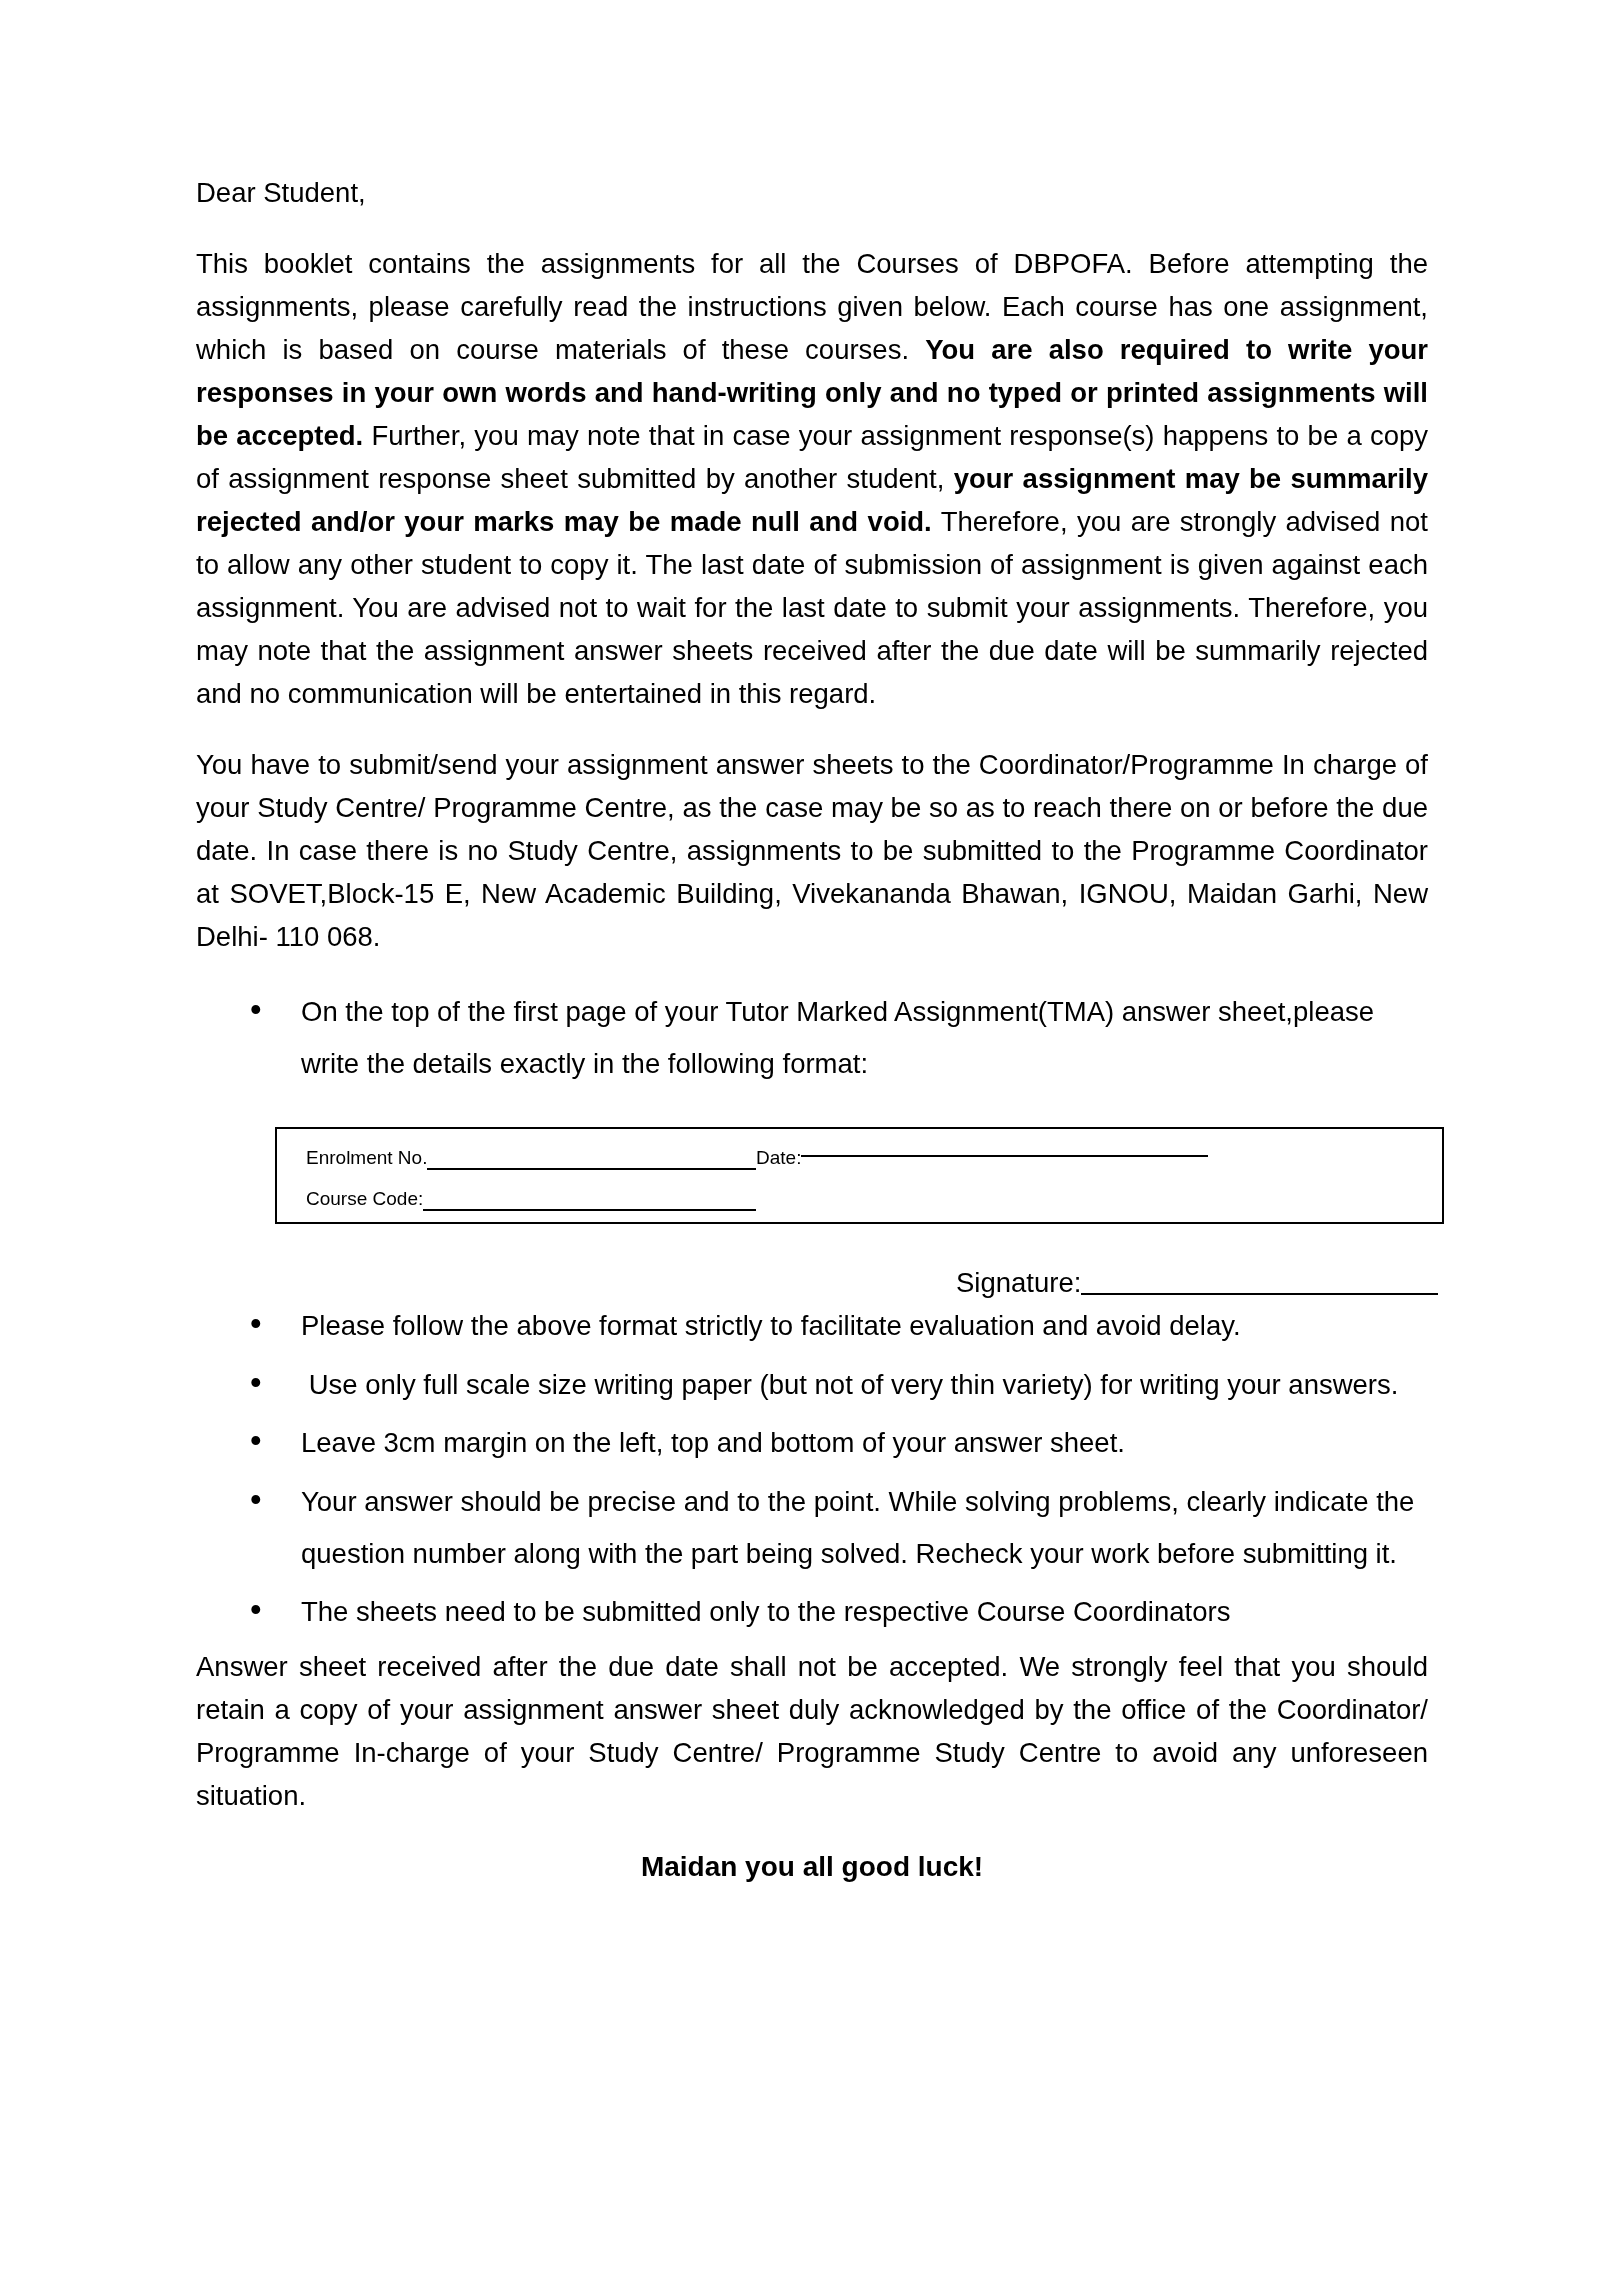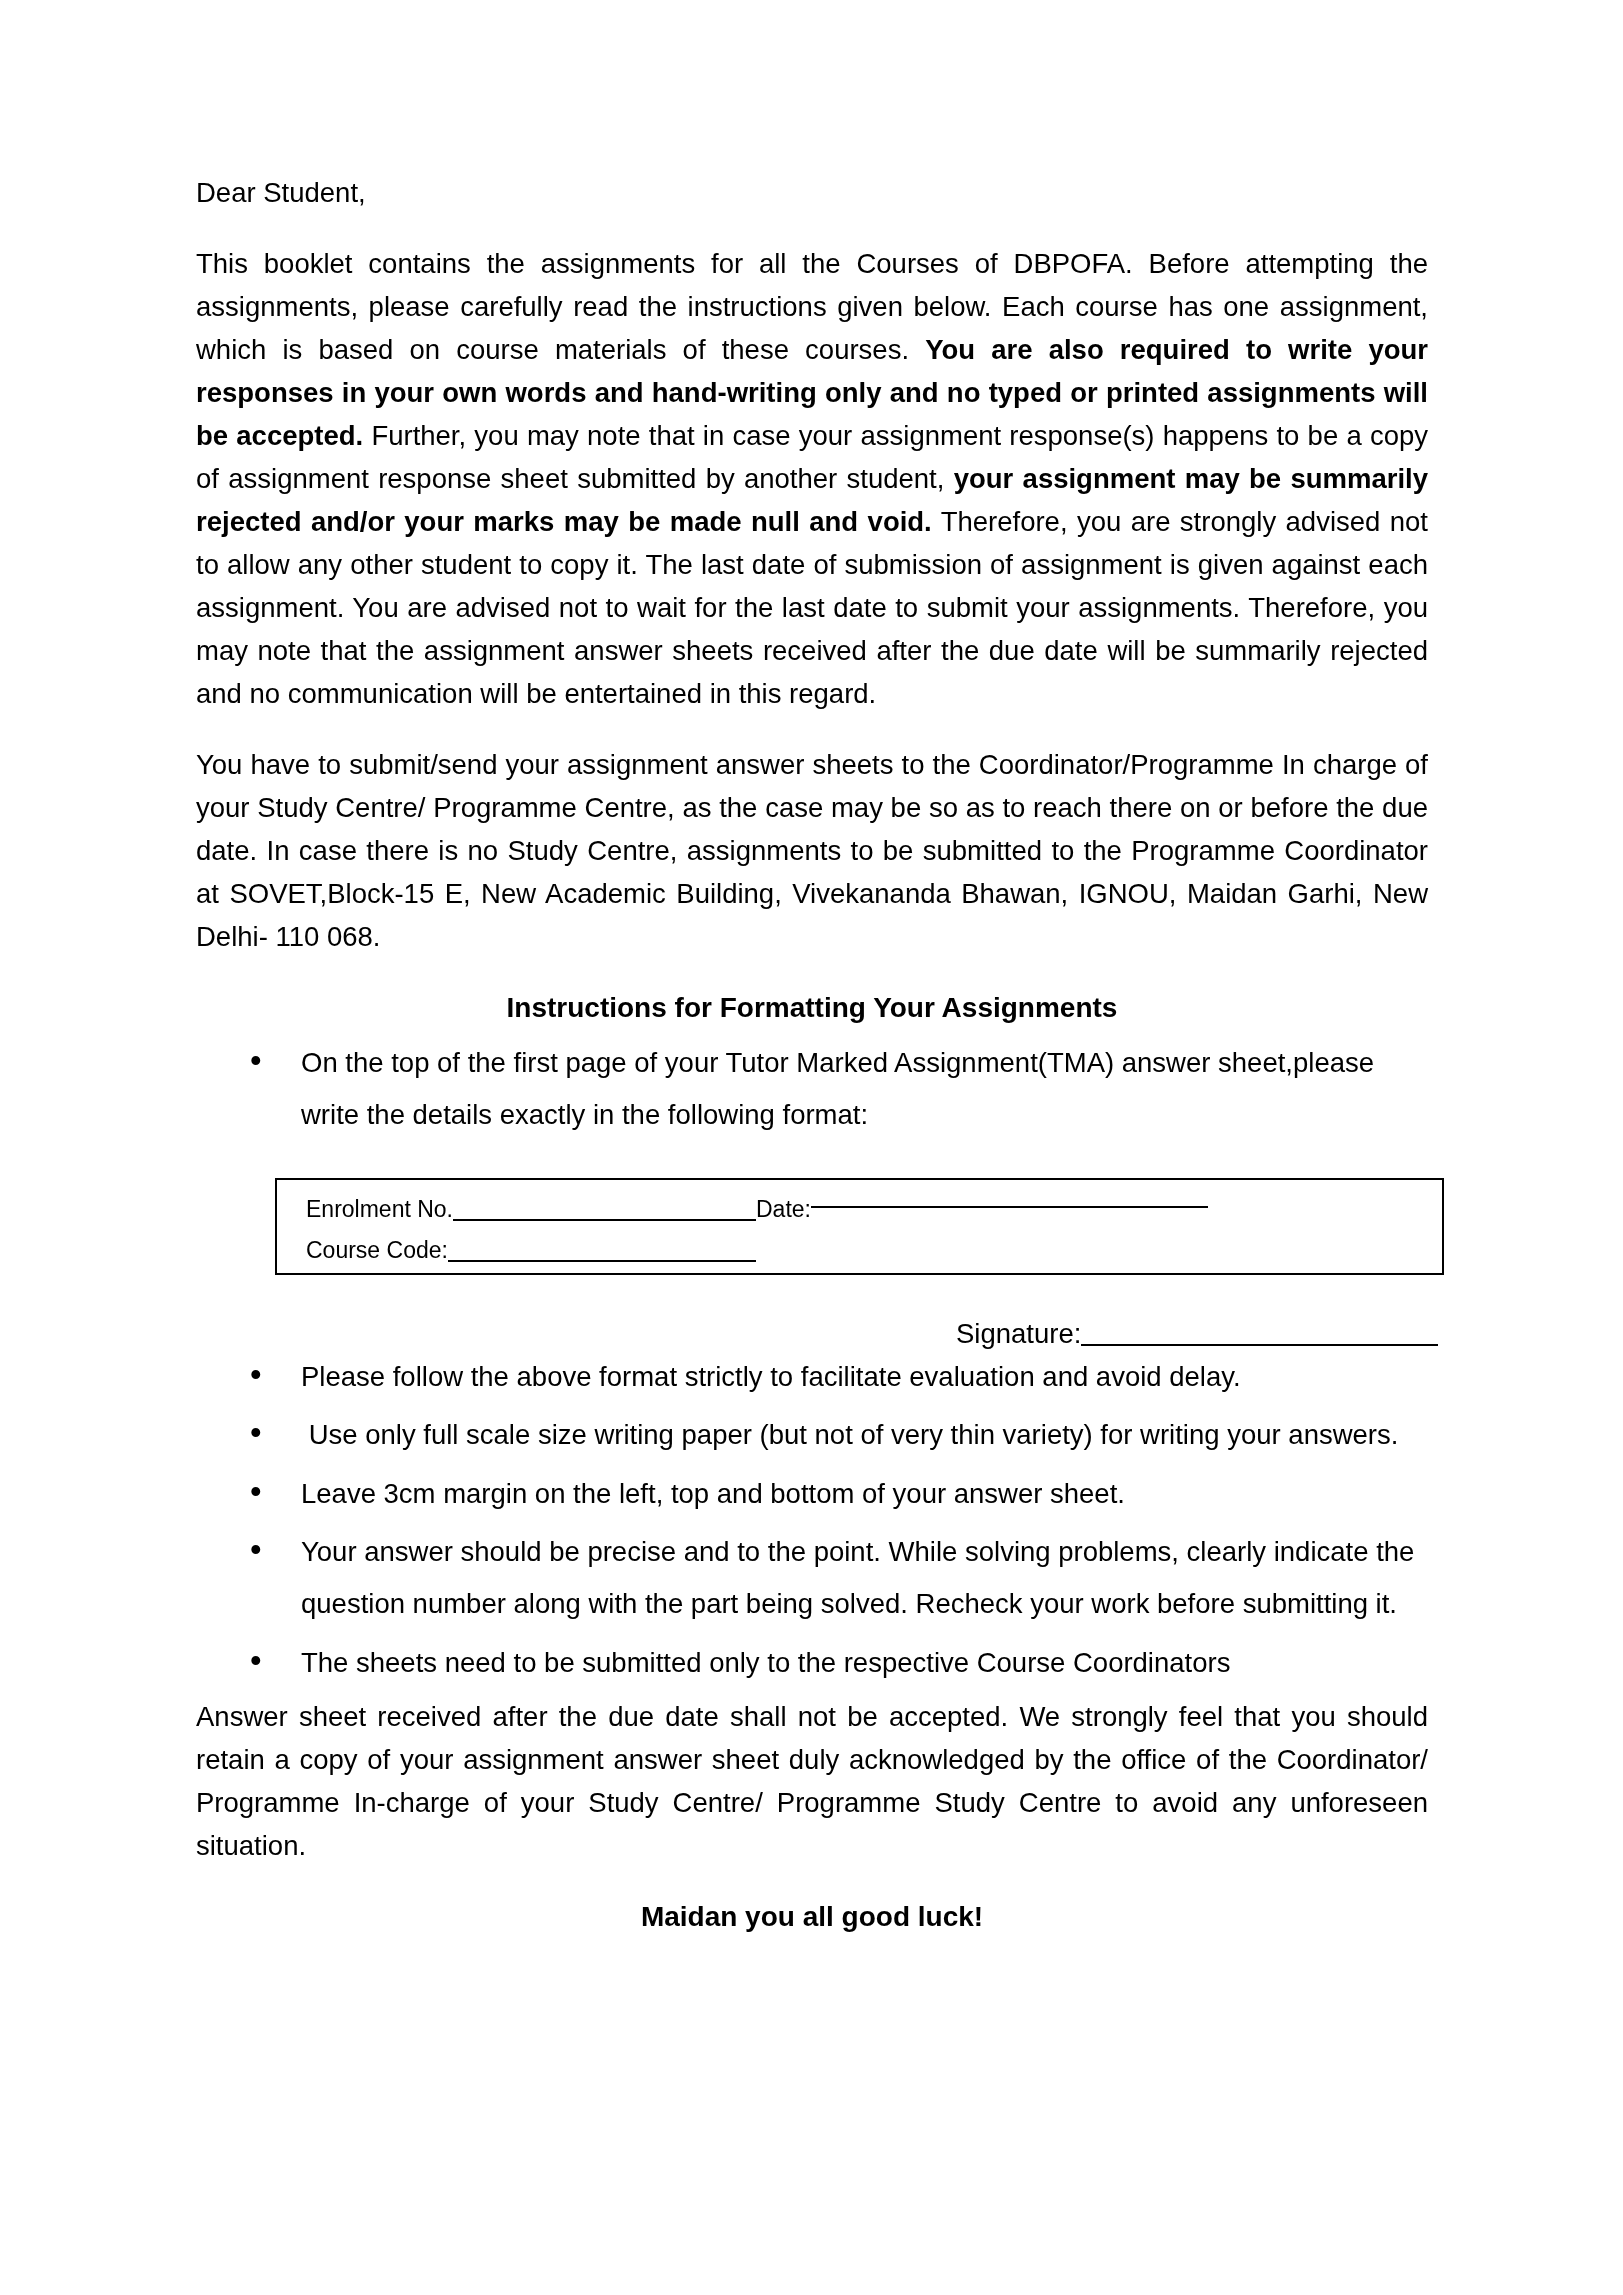--- a/index.html
+++ b/index.html
@@ -55,21 +55,21 @@
     box-sizing:border-box;
     margin:37px 0 0 79px;
     width:1169px;
     border:2.6px solid #000;
     padding:5.2px 26px 5.9px 29px;
   }
   .fbox-row {
     display:flex;
     align-items:flex-end;
     height:41px;
-    font-size:23px;
+    font-size:19px;
   }
   .fbox-row .lbl { white-space:nowrap; line-height:34px; }
   .fb-left {
     display:flex; align-items:flex-end;
     width:450px; flex:0 0 450px;
   }
   .fb-right {
     display:flex; align-items:center;
     flex:1 1 auto;
   }
@@ -103,21 +103,20 @@
 
 <div class="page">
   <div class="content">
 
     <p class="salutation">Dear Student,</p>
 
     <p class="body"><span>This booklet contains the assignments for all the Courses of DBPOFA. Before attempting the assignments, please carefully read the instructions given below. Each course has one assignment, which is based on course materials of these courses. </span><span class="b">You are also required to write your responses in your own words and hand-writing only and no typed or printed assignments will be accepted.</span><span> Further, you may note that in case your assignment response(s) happens to be a copy of assignment response sheet submitted by another student, </span><span class="b">your assignment may be summarily rejected and/or your marks may be made null and void.</span><span> Therefore, you are strongly advised not to allow any other student to copy it. The last date of submission of assignment is given against each assignment. You are advised not to wait for the last date to submit your assignments. Therefore, you may note that the assignment answer sheets received after the due date will be summarily rejected and no communication will be entertained in this regard.</span></p>
 
     <p class="body">You have to submit/send your assignment answer sheets to the Coordinator/Programme In charge of your Study Centre/ Programme Centre, as the case may be so as to reach there on or before the due date. In case there is no Study Centre, assignments to be submitted to the Programme Coordinator at SOVET,Block-15 E, New Academic Building, Vivekananda Bhawan, IGNOU, Maidan Garhi, New Delhi- 110 068.</p>
 
-    <h3 class="heading">Instructions for Formatting Your Assignments</h3>
 
     <ul class="blist">
       <li>On the top of the first page of your Tutor Marked Assignment(TMA) answer sheet,please write the details exactly in the following format:</li>
     </ul>
 
     <div class="format-box">
       <div class="fbox-row">
         <div class="fb-left">
           <span class="lbl">Enrolment No.</span>
           <span class="fill"></span>

